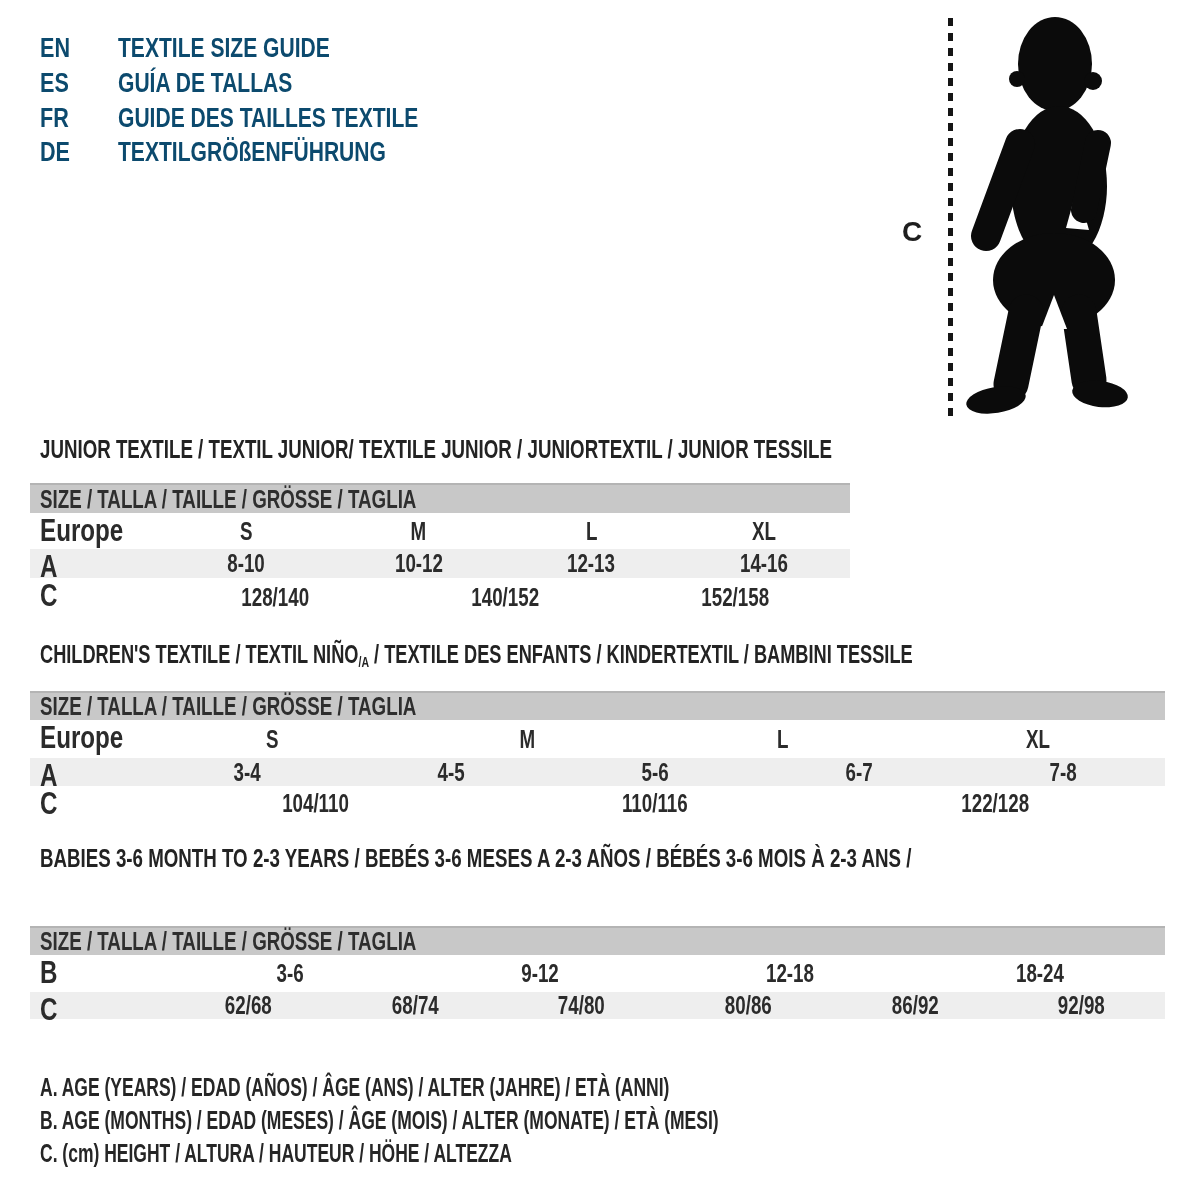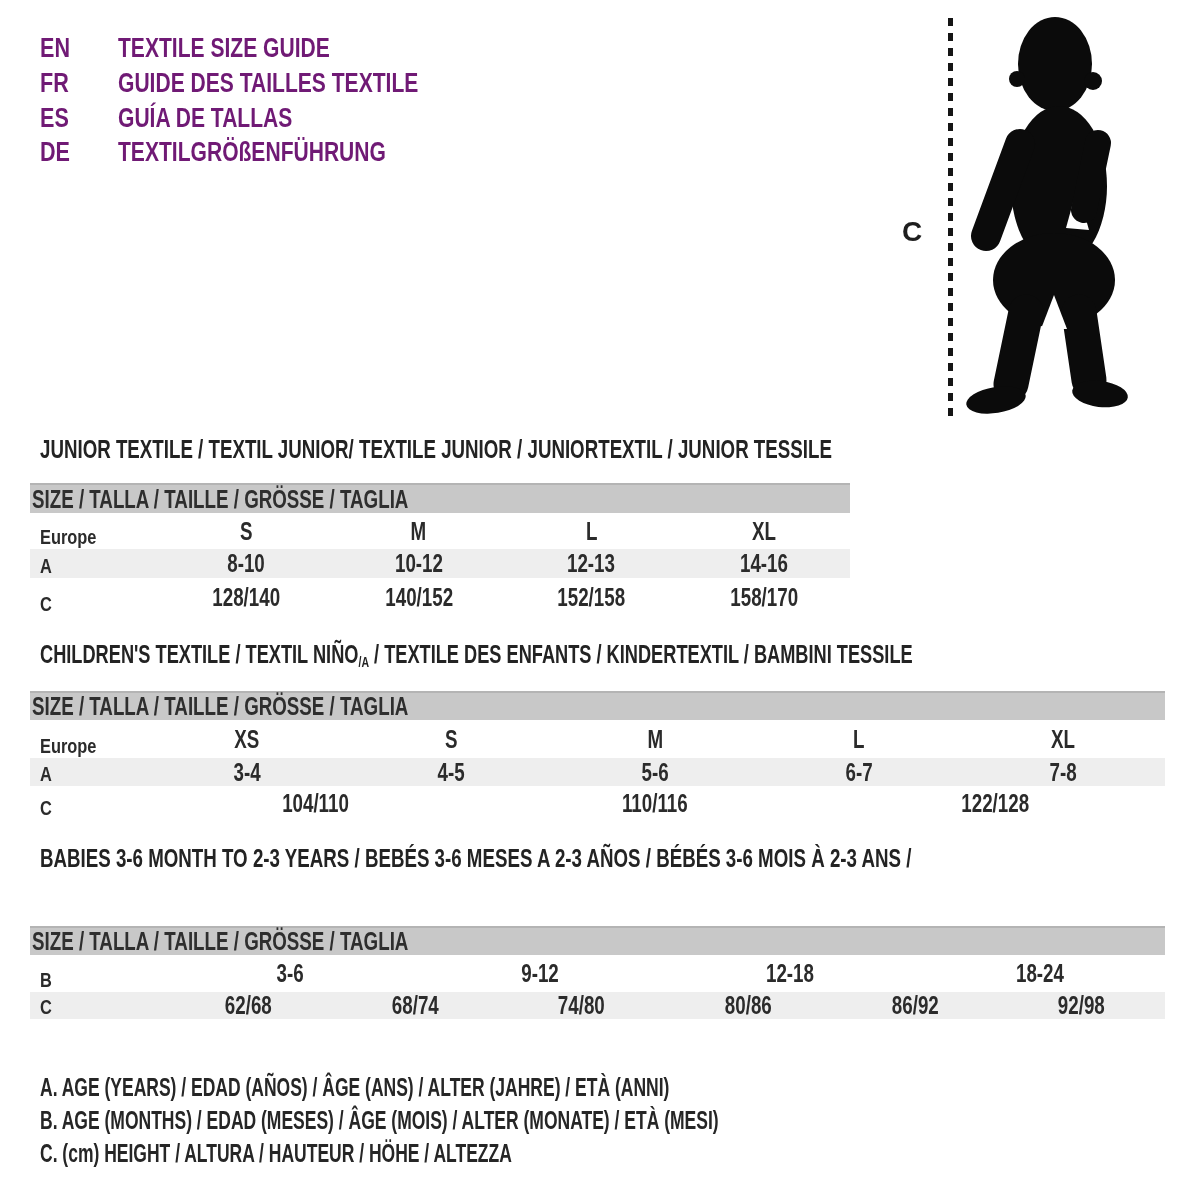--- a/index.html
+++ b/index.html
@@ -6,66 +6,66 @@
   .page{
     position:relative;width:1200px;height:1200px;background:#ffffff;
     font-family:"Liberation Sans","DejaVu Sans",sans-serif;
     font-weight:700;color:#2b2b2b;overflow:hidden;
   }
   
   .sq{display:inline-block;white-space:nowrap;transform:scaleX(var(--sx,.75));transform-origin:0 50%}
   .sqc{transform-origin:50% 50%}
 
   
-  .lang-block{position:absolute;left:40px;top:31px;font-size:27px;line-height:34.8px;color:#701a75}
+  .lang-block{position:absolute;left:40px;top:31px;font-size:27px;line-height:34.8px;color:#0c4a6e}
   .lang-row{display:flex}
   .lang-code{width:78px;flex:0 0 78px}
 
   
   .dash-line{position:absolute;left:948px;top:18px;width:5px;height:398px;
     background:repeating-linear-gradient(to bottom,#151515 0 8px,transparent 8px 15px)}
   .c-label{position:absolute;left:902px;top:216px;font-size:28px;color:#1e1e1e}
   .baby{position:absolute;left:962px;top:16px;line-height:0}
 
   
   .sec-title{position:absolute;left:40px;font-size:26px;line-height:26px;color:#232323}
   .subA{font-size:15px;position:relative;top:4px}
 
   
   .tbl{position:absolute;left:30px}
   .bar{background:#c8c8c8;border-top:2px solid #b4b4b4;display:flex;align-items:center;
-       padding-left:2px;font-size:25px;box-sizing:border-box;color:#2e2e2e}
+       padding-left:10px;font-size:25px;box-sizing:border-box;color:#2e2e2e}
   .row{display:flex}
   .stripe{background:#eeeeee}
-  .lab{display:flex;align-items:flex-end;padding-left:10px;font-size:21px;flex:0 0 auto}
+  .lab{display:flex;align-items:flex-start;padding-left:10px;font-size:31px;flex:0 0 auto}
   .val{flex:1 1 0;display:flex;align-items:center;justify-content:center;font-size:25px}
   .jt .lab{width:120px}
   .ct .lab{width:105px}
   .bt .lab{width:125px}
 
   
   .legend{position:absolute;left:40px;top:1071px;font-size:25px;line-height:33px;color:#262626}
 </style>
 </head>
 <body>
 
 <div class="page">
 
   <div class="lang-block">
     <div class="lang-row">
       <span class="lang-code"><span class="sq" style="--sx:.8">EN</span></span>
       <span class="sq" style="--sx:.78">TEXTILE SIZE GUIDE</span>
     </div>
     <div class="lang-row">
+      <span class="lang-code"><span class="sq" style="--sx:.8">ES</span></span>
+      <span class="sq" style="--sx:.78">GUÍA DE TALLAS</span>
+    </div>
+    <div class="lang-row">
       <span class="lang-code"><span class="sq" style="--sx:.8">FR</span></span>
       <span class="sq" style="--sx:.78">GUIDE DES TAILLES TEXTILE</span>
-    </div>
-    <div class="lang-row">
-      <span class="lang-code"><span class="sq" style="--sx:.8">ES</span></span>
-      <span class="sq" style="--sx:.78">GUÍA DE TALLAS</span>
     </div>
     <div class="lang-row">
       <span class="lang-code"><span class="sq" style="--sx:.8">DE</span></span>
       <span class="sq" style="--sx:.78">TEXTILGRÖßENFÜHRUNG</span>
     </div>
   </div>
 
   <div class="dash-line"></div>
   <div class="c-label">C</div>
   <div class="baby">
@@ -137,39 +137,33 @@
         </div>
       <div class="val">
           <span class="sq sqc">128/140</span>
         </div>
       <div class="val">
           <span class="sq sqc">140/152</span>
         </div>
       <div class="val">
           <span class="sq sqc">152/158</span>
         </div>
-      <div class="val">
-          <span class="sq sqc">158/170</span>
-        </div>
     </div>
   </div>
 
   <div class="sec-title" style="top:641px">
     <span class="sq" style="--sx:.70"><span>CHILDREN'S TEXTILE / TEXTIL NIÑO</span><span class="subA">/A</span><span> / TEXTILE DES ENFANTS / KINDERTEXTIL / BAMBINI TESSILE</span></span>
   </div>
   <div class="tbl ct" style="top:691px;width:1135px">
     <div class="bar" style="height:29px">
       <span class="sq">SIZE / TALLA / TAILLE / GRÖSSE / TAGLIA</span>
     </div>
     <div class="row" style="height:38px">
       <div class="lab">
           <span class="sq" style="--sx:.78">Europe</span>
-        </div>
-      <div class="val">
-          <span class="sq sqc">XS</span>
         </div>
       <div class="val">
           <span class="sq sqc">S</span>
         </div>
       <div class="val">
           <span class="sq sqc">M</span>
         </div>
       <div class="val">
           <span class="sq sqc">L</span>
         </div>

